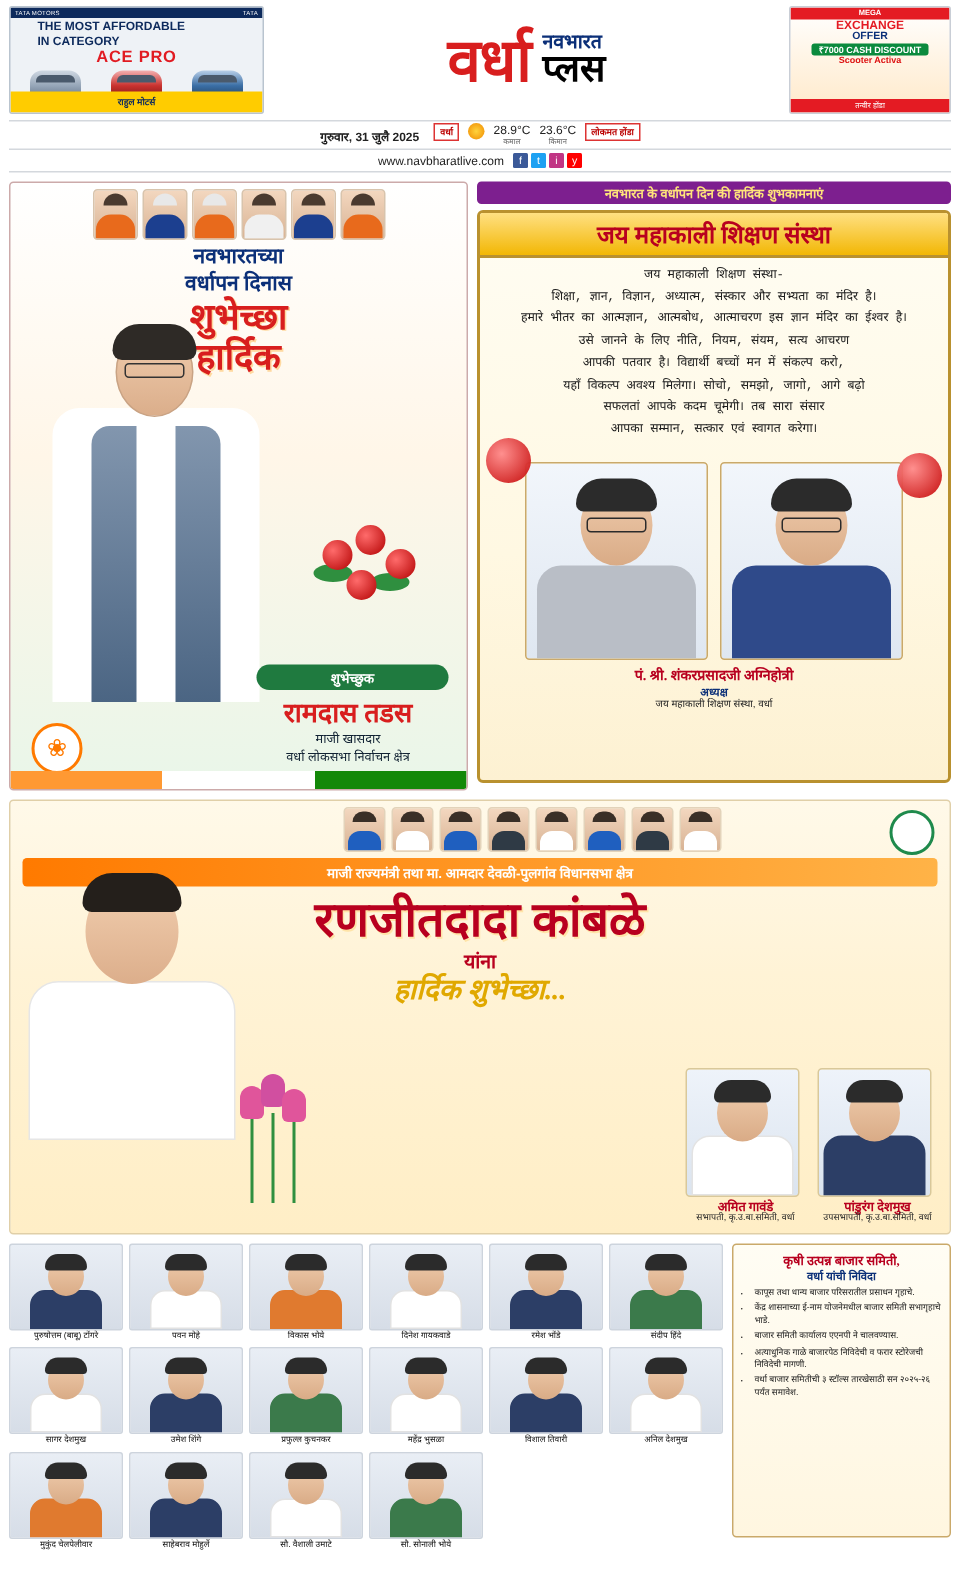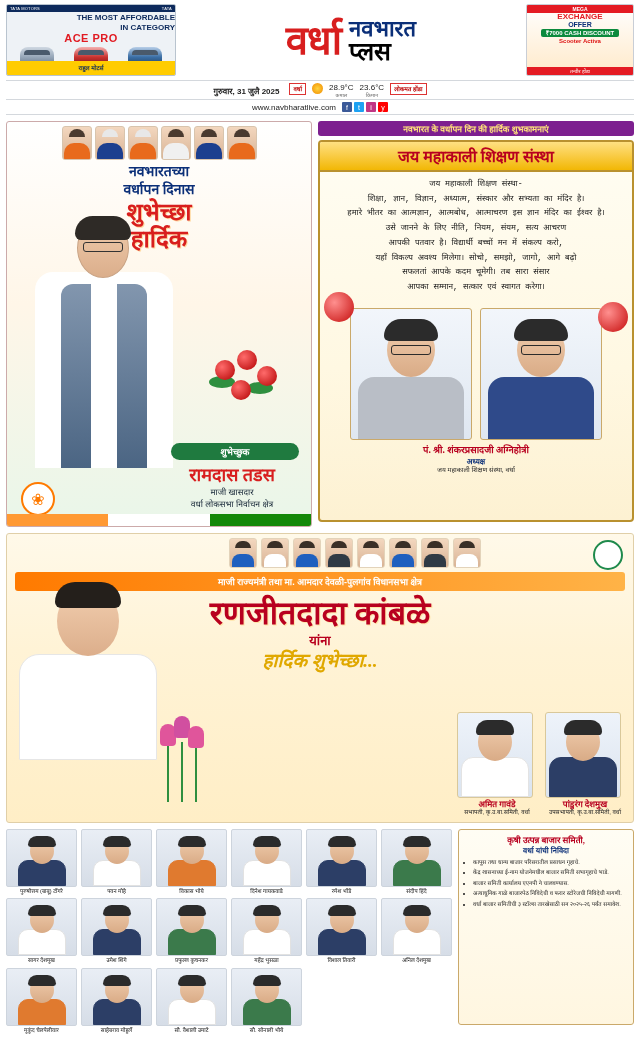--- a/index.html
+++ b/index.html
@@ -17,22 +17,22 @@
   .topbar { display:flex; height:78px; padding:4px 6px 0 6px; gap:4px; }
   .ad-left {
     width:170px; height:72px; border:1px solid #b9c4cf; background:#eef2f6;
     position:relative; overflow:hidden; border-radius:2px;
   }
   .ad-left .ad-strip-top {
     background:#0d2a5c; color:#fff; font-size:4px; display:flex;
     justify-content:space-between; padding:1px 3px; letter-spacing:.2px;
   }
   .ad-left .ad-h1 {
-    color:#0d2a5c; font-weight:bold; font-size:8px; text-align:right;
-    line-height:1.05; margin-top:2px;
+    color:#0d2a5c; font-weight:bold; font-size:8px; text-align:left;
+    line-height:1.05; margin-top:2px;padding-left:18px;
   }
   .ad-left .ad-h2 {
     color:#e11b22; font-weight:bold; font-size:11px; text-align:center;
     line-height:1; letter-spacing:.5px;
   }
   .ad-cars { display:flex; justify-content:space-around; align-items:flex-end; margin-top:3px; padding:0 3px;}
   .car {
     width:34px; height:17px; border-radius:8px 8px 3px 3px;
     background:linear-gradient(180deg,#cfd8e2 0%, #96a6b8 60%, #6e7f93 100%);
     position:relative;
@@ -50,21 +50,21 @@
   }
 
   .masthead { flex:1; display:flex; flex-direction:column; align-items:center; justify-content:center; }
   .masthead-row { display:flex; align-items:center; gap:8px; }
   .mast-main {
     font-family:"Liberation Serif", serif;
     font-size:40px; font-weight:bold; color:#d81e1e; line-height:.95;
     letter-spacing:-1px;
   }
   .mast-sub { display:flex; flex-direction:column; line-height:.95; }
-  .mast-sub .s1 { font-family:Liberation Sans, sans-serif; font-size:22px; font-weight:bold; color:#0b2f78; }
+  .mast-sub .s1 { font-family:Liberation Mono, monospace; font-size:13px; font-weight:bold; color:#0b2f78; }
   .mast-sub .s2 { font-family:"Liberation Serif", serif; font-size:25px; font-weight:bold; color:#000000; }
 
   .ad-right {
     width:108px; height:72px; border:1px solid #c9ced6; border-radius:2px;
     background:linear-gradient(180deg,#fff 0%,#ffe9c9 100%); position:relative; overflow:hidden;
   }
   .ex-top { background:#e41b23; color:#fff; font-size:5px; font-weight:bold; text-align:center; padding:1px;}
   .ex-mega { color:#e41b23; font-size:8px; font-weight:bold; text-align:center; line-height:1;}
   .ex-off { color:#0b2f78; font-size:7px; font-weight:bold; text-align:center; line-height:1;}
   .ex-cash { background:#0b8a3d; color:#fff; font-size:6px; font-weight:bold; text-align:center; margin:1px 14px; border-radius:2px;}
@@ -293,21 +293,21 @@
   }
   .cell-img .hd{position:absolute;left:50%;transform:translateX(-50%);top:8px;width:24px;height:26px;border-radius:12px/13px;background:linear-gradient(180deg,#f0cdae,#d9ab86);}
   .cell-img .hr{position:absolute;left:50%;transform:translateX(-50%);top:6px;width:28px;height:11px;border-radius:14px 14px 4px 4px;background:#2b2b2b;}
   .cell-img .bd{position:absolute;left:50%;transform:translateX(-50%);bottom:0;width:48px;height:26px;border-radius:10px 10px 0 0;background:#fff;border:1px solid #e2e2e2;}
   .cell-img .bd.b{background:#2c3e66;border-color:#2c3e66;}
   .cell-img .bd.o{background:#e07a2f;border-color:#e07a2f;}
   .cell-img .bd.g{background:#3b7a4b;border-color:#3b7a4b;}
   .cell-name{ font-size:5.6px; color:#111; margin-top:1px; line-height:1.15; }
 
   .notice {
-    width:176px; border:1px solid #caa96a; border-radius:3px;
+    width:146px; border:1px solid #caa96a; border-radius:3px;
     background:linear-gradient(180deg,#fffdf4,#fff6e0); padding:4px;
   }
   .notice-h1{ color:#b8001f; font-weight:bold; font-size:8.5px; text-align:center; font-family:"Liberation Serif", serif;}
   .notice-h2{ color:#0b2f78; font-weight:bold; font-size:7.5px; text-align:center; margin-bottom:3px;}
   .notice ul{ margin:0; padding-left:10px; }
   .notice li{ font-size:5.8px; color:#1a1a1a; line-height:1.45; margin-bottom:2px; }
 </style>
 </head>
 <body>
 

